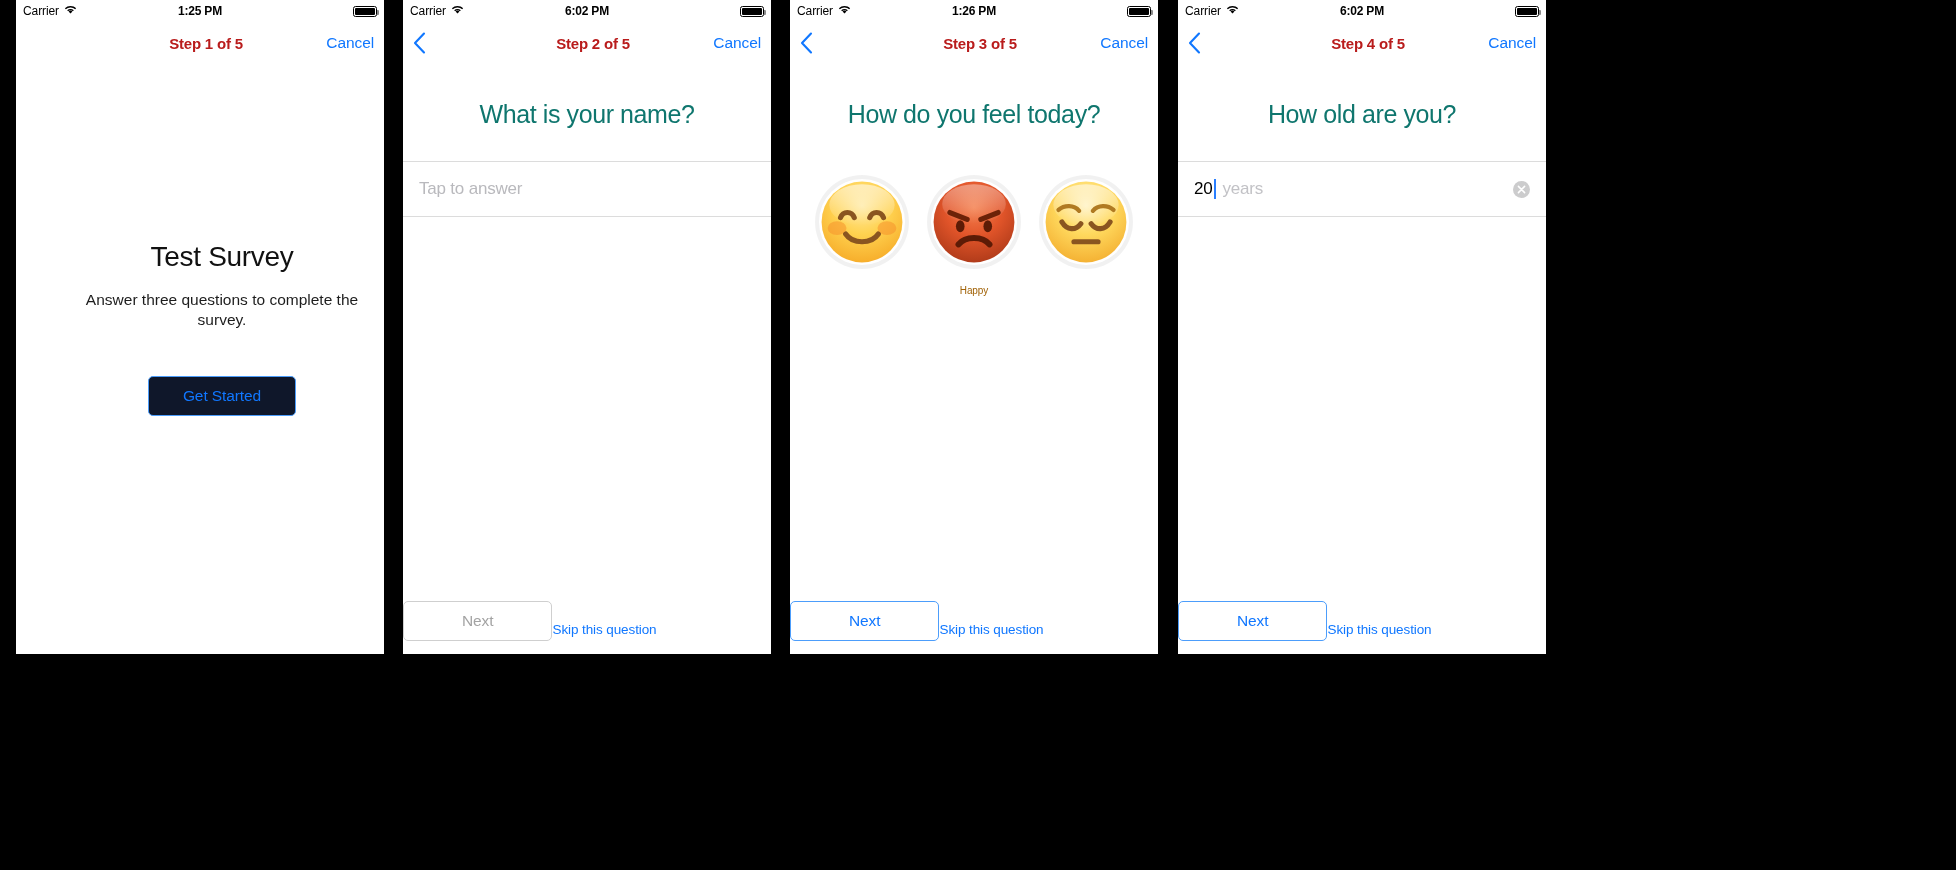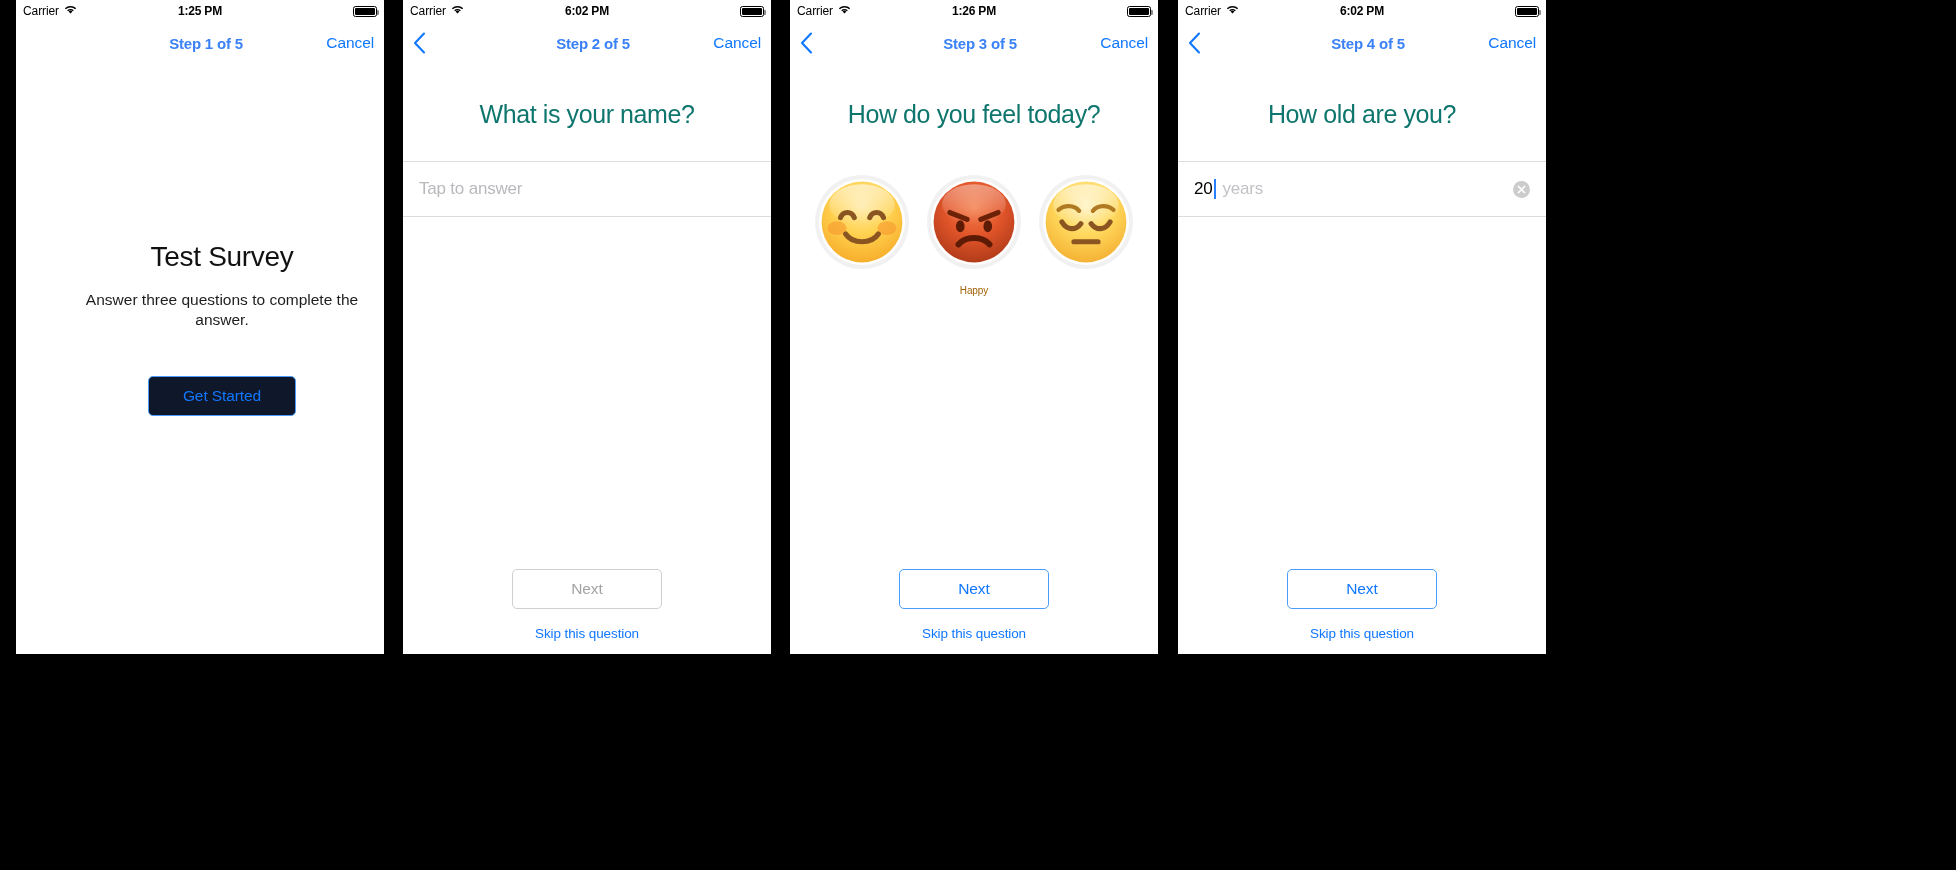--- a/index.html
+++ b/index.html
@@ -107,21 +107,21 @@
     align-items: center;
     padding: 0 10px;
     box-sizing: border-box;
   }
   .nav-title {
     position: absolute;
     left: 0; right: 0;
     text-align: center;
     font-size: 15px;
     font-weight: bold;
-    color: #3b82f6;
+    color: #b91c1c;
     letter-spacing: -0.2px;
     pointer-events: none;
     padding-left: 12px;
   }
   .back-chevron {
     position: relative;
     z-index: 2;
     width: 24px;
     height: 28px;
     display: flex;
@@ -268,21 +268,20 @@
     font-size: 10px;
     color: #a16207;
     padding-top: 20px;
     letter-spacing: -0.1px;
   }
 
   
   .footer {
     margin-top: auto;
     display: flex;
-    flex-direction: column;
     align-items: center;
     padding-bottom: 13px;
   }
   .next-btn {
     border-radius: 5px;
     font-size: 15.5px;
     padding: 10px 58px;
     background: #fff;
     cursor: pointer;
     letter-spacing: -0.1px;
@@ -328,21 +327,21 @@
           </span>
       </div>
     </div>
     <div class="navbar">
       <div class="nav-title">Step 1 of 5</div>
       <div class="nav-cancel">Cancel</div>
     </div>
     <div class="content">
       <div class="instr-wrap">
         <div class="instr-title">Test Survey</div>
-        <div class="instr-detail">Answer three questions to complete the answer.</div>
+        <div class="instr-detail">Answer three questions to complete the survey.</div>
         <button class="get-started">Get Started</button>
       </div>
     </div>
   </div>
 
   <div class="phone p2">
     <div class="statusbar">
       <div class="sb-left">
         <span class="sb-carrier">Carrier</span>
         <span class="wifi-icon">

